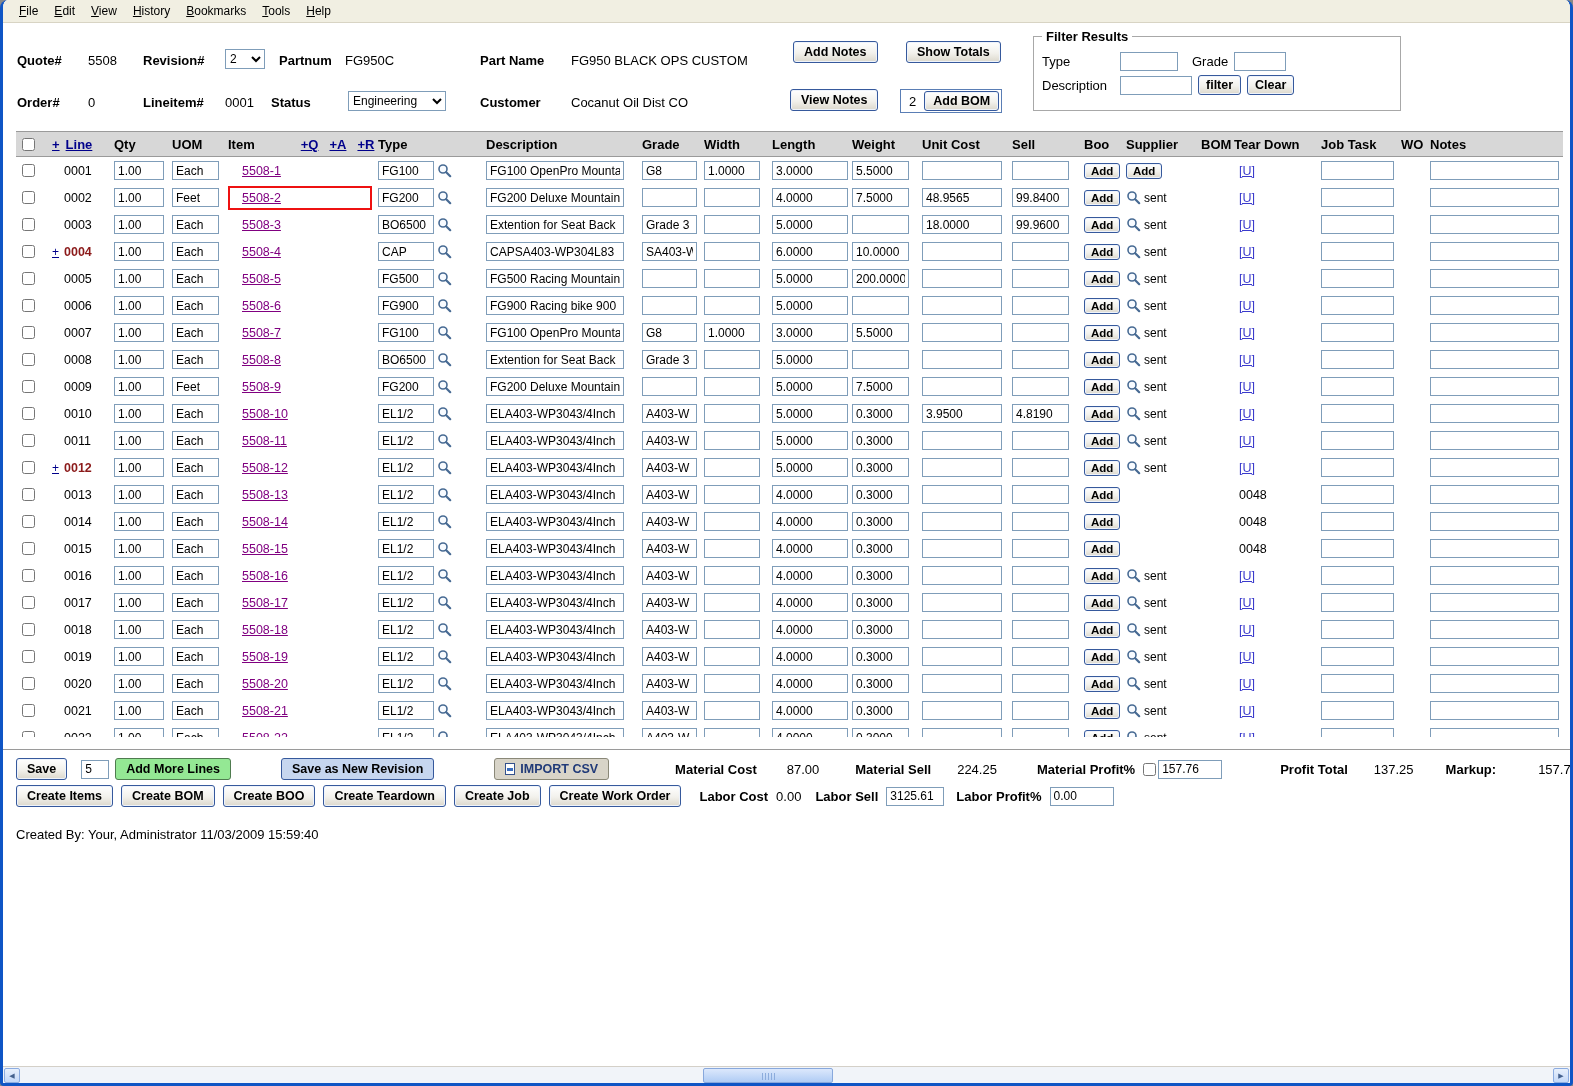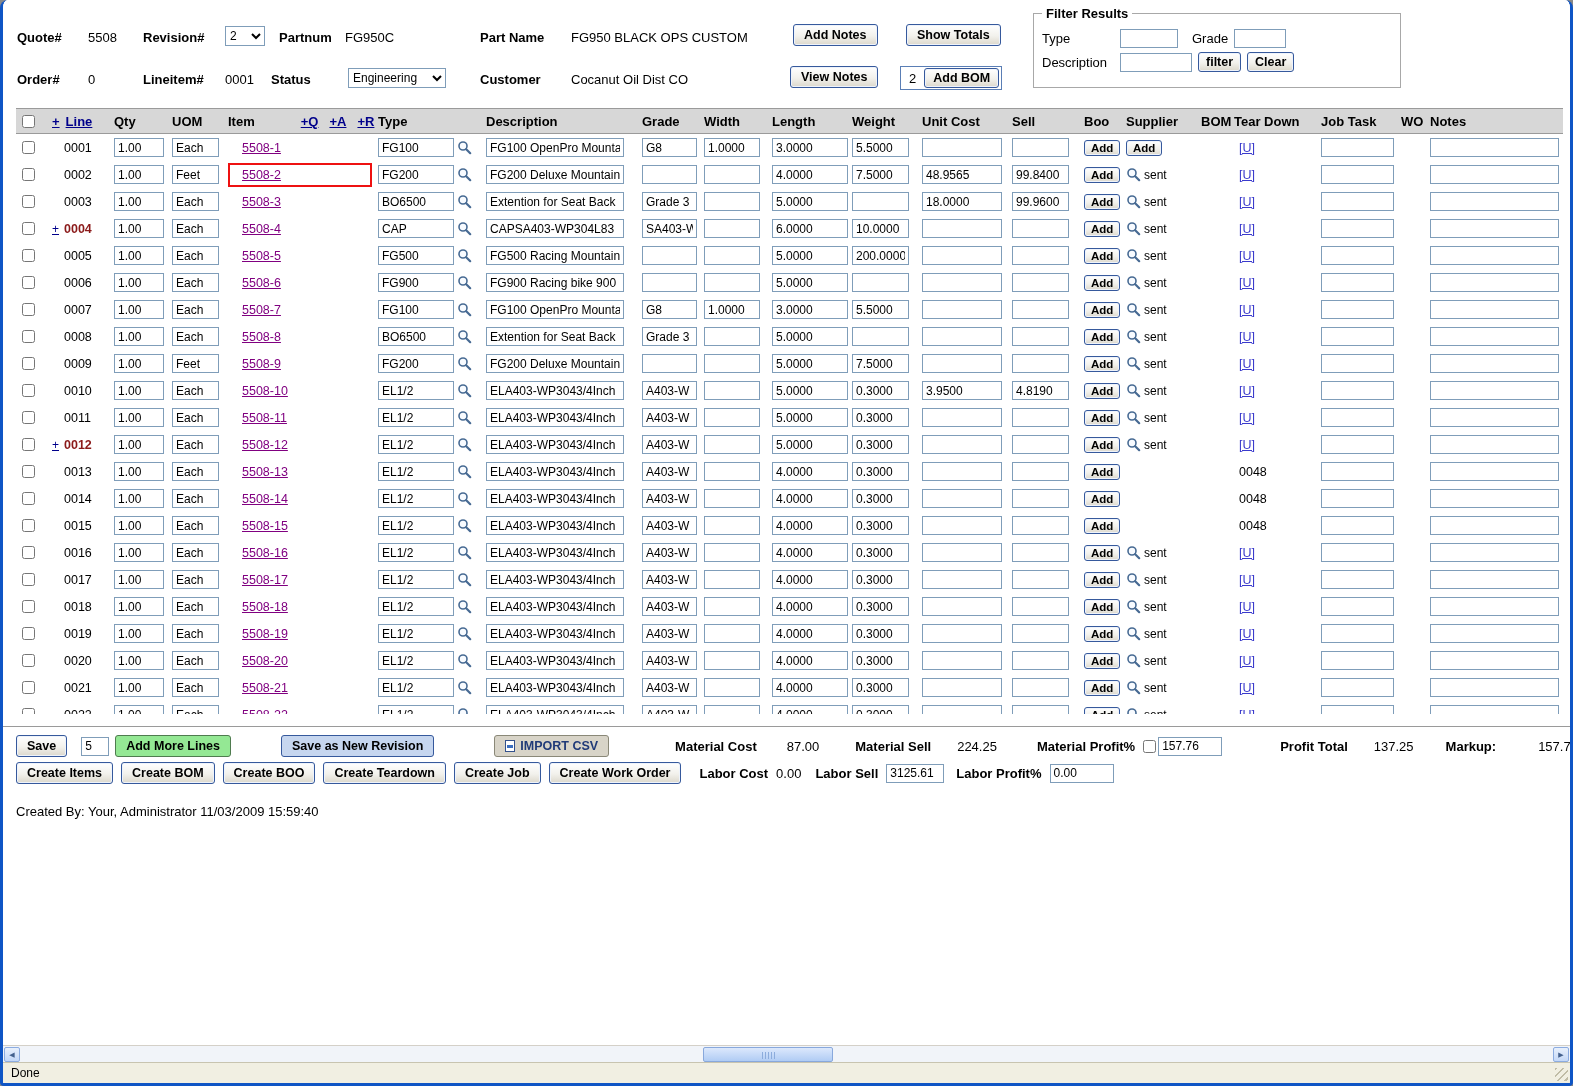--- a/index.html
+++ b/index.html
@@ -36,21 +36,21 @@
   .content { flex:1 1 auto; background:#fff; overflow:hidden; position:relative; }
 
   h1.page-heading { font-family:"Liberation Serif", serif; font-size:21px; font-weight:bold; color:#111;
                     margin:10px 0 0 13px; height:26px; }
 
   
   .hdr-abs { position:relative; height:92px; margin-top:14px; font-size:13px; }
   .pos { position:absolute; white-space:nowrap; }
   .lbl { font-weight:bold; }
   .r1 { top:16px; } .r2 { top:58px; }
-  .btn-r1 { top:10px; } .btn-r2 { top:52px; }
+  .btn-r1 { top:4px; } .btn-r2 { top:52px; }
 
   .xpbtn { font-family:"Liberation Sans",sans-serif; font-weight:bold; font-size:12.5px; color:#000;
            background:linear-gradient(#ffffff,#f2f1ec 55%, #dcd8cc); border:1px solid #36599c;
            border-radius:3px; padding:3px 10px; cursor:pointer; box-shadow:inset 0 0 0 1px #eef3fb; }
   .xpbtn.green { background:#94e894; box-shadow:none; border-color:#4f7b4f; }
   .xpbtn.lav   { background:#c6d6ef; box-shadow:none; }
   .xpbtn.gray  { background:#d8d4c8; box-shadow:none; border-color:#8a8878; color:#203a78; display:inline-flex; align-items:center; gap:5px; }
   .csv-icon { width:10px; height:12px; background:#fff; border:1px solid #33518c; position:relative; display:inline-block; }
   .csv-icon::after { content:""; position:absolute; left:1px; top:4px; width:6px; height:3px; background:#3a6ec0; }
 
@@ -77,21 +77,21 @@
   .thead a { color:#00008b; text-decoration:underline; cursor:pointer; }
   .hdr-item-links a { margin-left:11px; }
   .hdr-item-links a:first-of-type { margin-left:46px; }
 
   .rows-clip { height:580px; overflow:hidden; }
   .trow { height:27px; }
   .c { display:flex; align-items:center; padding-left:3px; overflow:visible; white-space:nowrap; }
   .c.cb { padding-left:6px; }
 
   .ti { height:19px; border:1px solid #7f9db9; font-size:12px; padding:1px 3px; }
-  .ti.qty{width:50px;} .ti.uom{width:47px;} .ti.type{width:76px;} .ti.desc{width:138px;}
+  .ti.qty{width:50px;} .ti.uom{width:47px;} .ti.type{width:56px;} .ti.desc{width:138px;}
   .ti.grade{width:55px;} .ti.wid{width:56px;} .ti.len{width:76px;} .ti.wgt{width:57px;}
   .ti.cost{width:80px;} .ti.sell{width:57px;} .ti.job{width:73px;} .ti.notes{width:129px;}
 
   .plusl { color:#00008b; text-decoration:underline; font-size:12px; width:12px; display:inline-block; cursor:pointer; }
   .linenum { font-size:12.5px; }
   .trow.boldline .linenum { font-weight:bold; color:#8b1a1a; }
 
   .itembox { display:flex; align-items:center; width:144px; height:24px; padding-left:12px; border:2px solid transparent; }
   .itembox.hl { border-color:#ee1111; }
   .itemlink { color:#800080; text-decoration:underline; font-size:12.5px; cursor:pointer; }
@@ -130,20 +130,29 @@
                align-items:center; padding-left:8px; font-size:12px; position:relative; }
   .grip { position:absolute; right:2px; bottom:2px; width:13px; height:13px;
           background:repeating-linear-gradient(135deg,#c0bca6 0 2px, transparent 2px 5px); }
 </style>
 </head>
 <body>
 
 <div class="window">
 
 
+  <div class="menubar">
+    <span class="menu-item">File</span>
+    <span class="menu-item">Edit</span>
+    <span class="menu-item">View</span>
+    <span class="menu-item">History</span>
+    <span class="menu-item">Bookmarks</span>
+    <span class="menu-item">Tools</span>
+    <span class="menu-item">Help</span>
+  </div>
 
   <div class="content">
 
 
     <div class="hdr-abs">
       <span class="pos lbl r1" style="left:14px">Quote#</span>
       <span class="pos r1" style="left:85px">5508</span>
       <span class="pos lbl r1" style="left:140px">Revision#</span>
       <select class="pos" style="left:222px; top:12px; width:40px">
         <option>2</option>
@@ -1930,17 +1939,13 @@
       <div>Created By:  Your, Administrator 11/03/2009 15:59:40</div>
     </div>
   </div>
 
   <div class="hscroll">
     <span class="sb-btn sb-left">◀</span>
     <span class="sb-thumb"></span>
     <span class="sb-btn sb-right">▶</span>
   </div>
 
-  <div class="statusbar">
-    <span>Done</span>
-    <span class="grip"></span>
-  </div>
 </div>
 
 </body></html>

